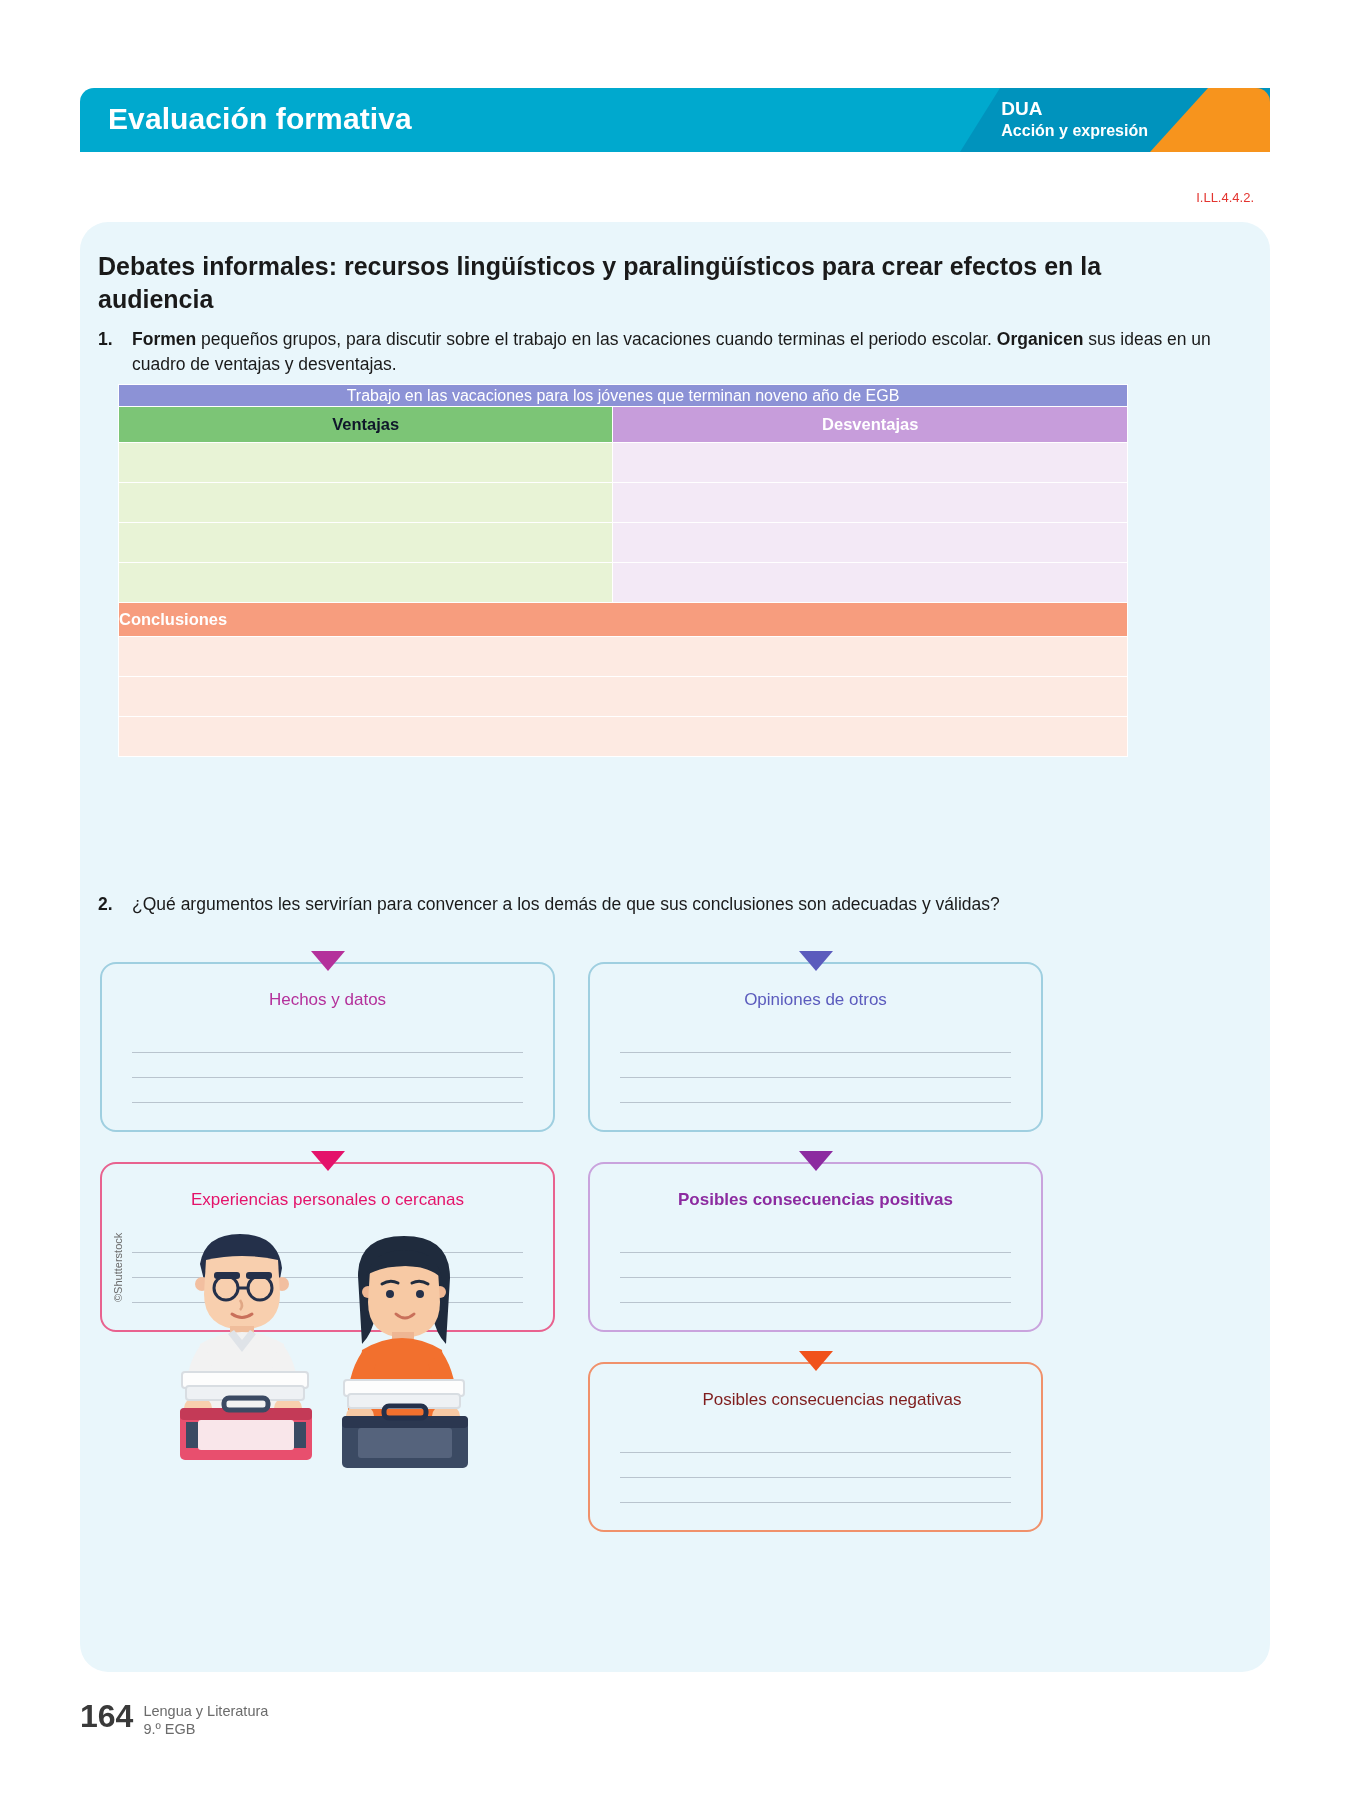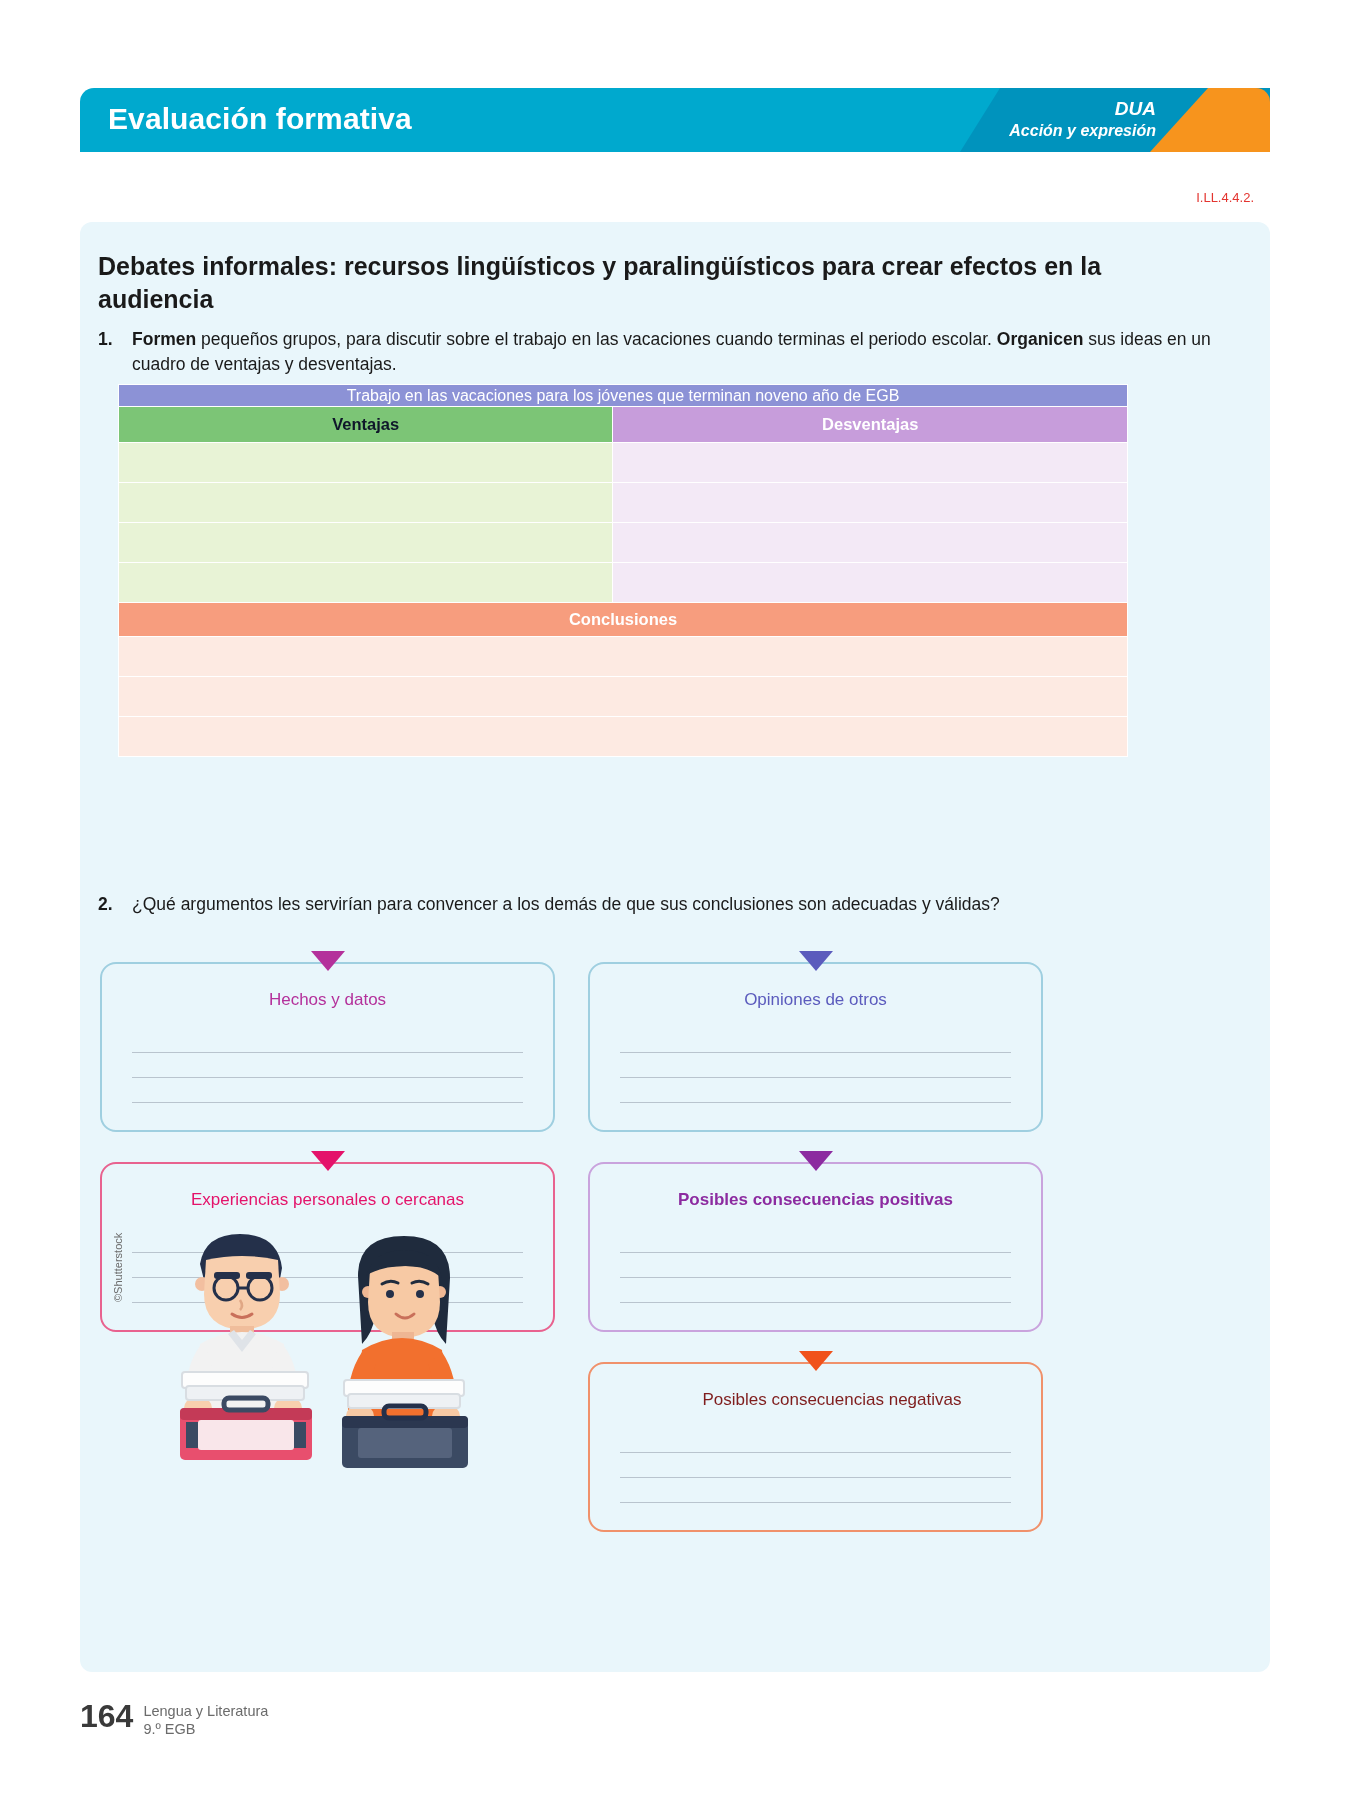--- a/index.html
+++ b/index.html
@@ -52,25 +52,23 @@
     position: absolute;
     left: 28px;
     top: 14px;
     color: #ffffff;
     font-size: 30px;
     font-weight: bold;
     letter-spacing: 0.1px;
   }
   .dua-block {
     position: absolute;
-    right: 114px;
+    right: 122px;
     top: 10px;
-    text-align: right;
     color: #ffffff;
-    font-style: italic;
   }
   .dua-title { font-size: 19px; font-weight: bold; line-height: 1.2; }
   .dua-sub { font-size: 16px; font-weight: bold; line-height: 1.3; }
 
   .code-label {
     position: absolute;
     right: 96px;
     top: 190px;
     font-size: 13px;
     color: #e3342f;
@@ -78,21 +76,21 @@
   }
 
   
   .panel {
     position: absolute;
     left: 80px;
     top: 222px;
     width: 1190px;
     height: 1450px;
     background: #e9f6fb;
-    border-radius: 12px;
+    border-radius: 28px;
   }
 
   .panel-title {
     position: absolute;
     left: 18px;
     top: 28px;
     width: 1100px;
     font-size: 25px;
     font-weight: bold;
     color: #1a1a1a;
@@ -154,21 +152,21 @@
     height: 36px;
     font-weight: bold;
     font-size: 16.5px;
     width: 51%;
   }
   .cell-green { background: #e8f3d6; height: 40px; }
   .cell-purple { background: #f3e9f6; height: 40px; }
   .th-orange {
     background: #f79d7e;
     color: #ffffff;
-    text-align: center;
+    text-align: left;
     height: 34px;
     font-weight: bold;
     font-size: 16.5px;
   }
   .cell-orange { background: #fdeae2; height: 40px; }
 
   
   .argbox {
     position: absolute;
     border-radius: 16px;

